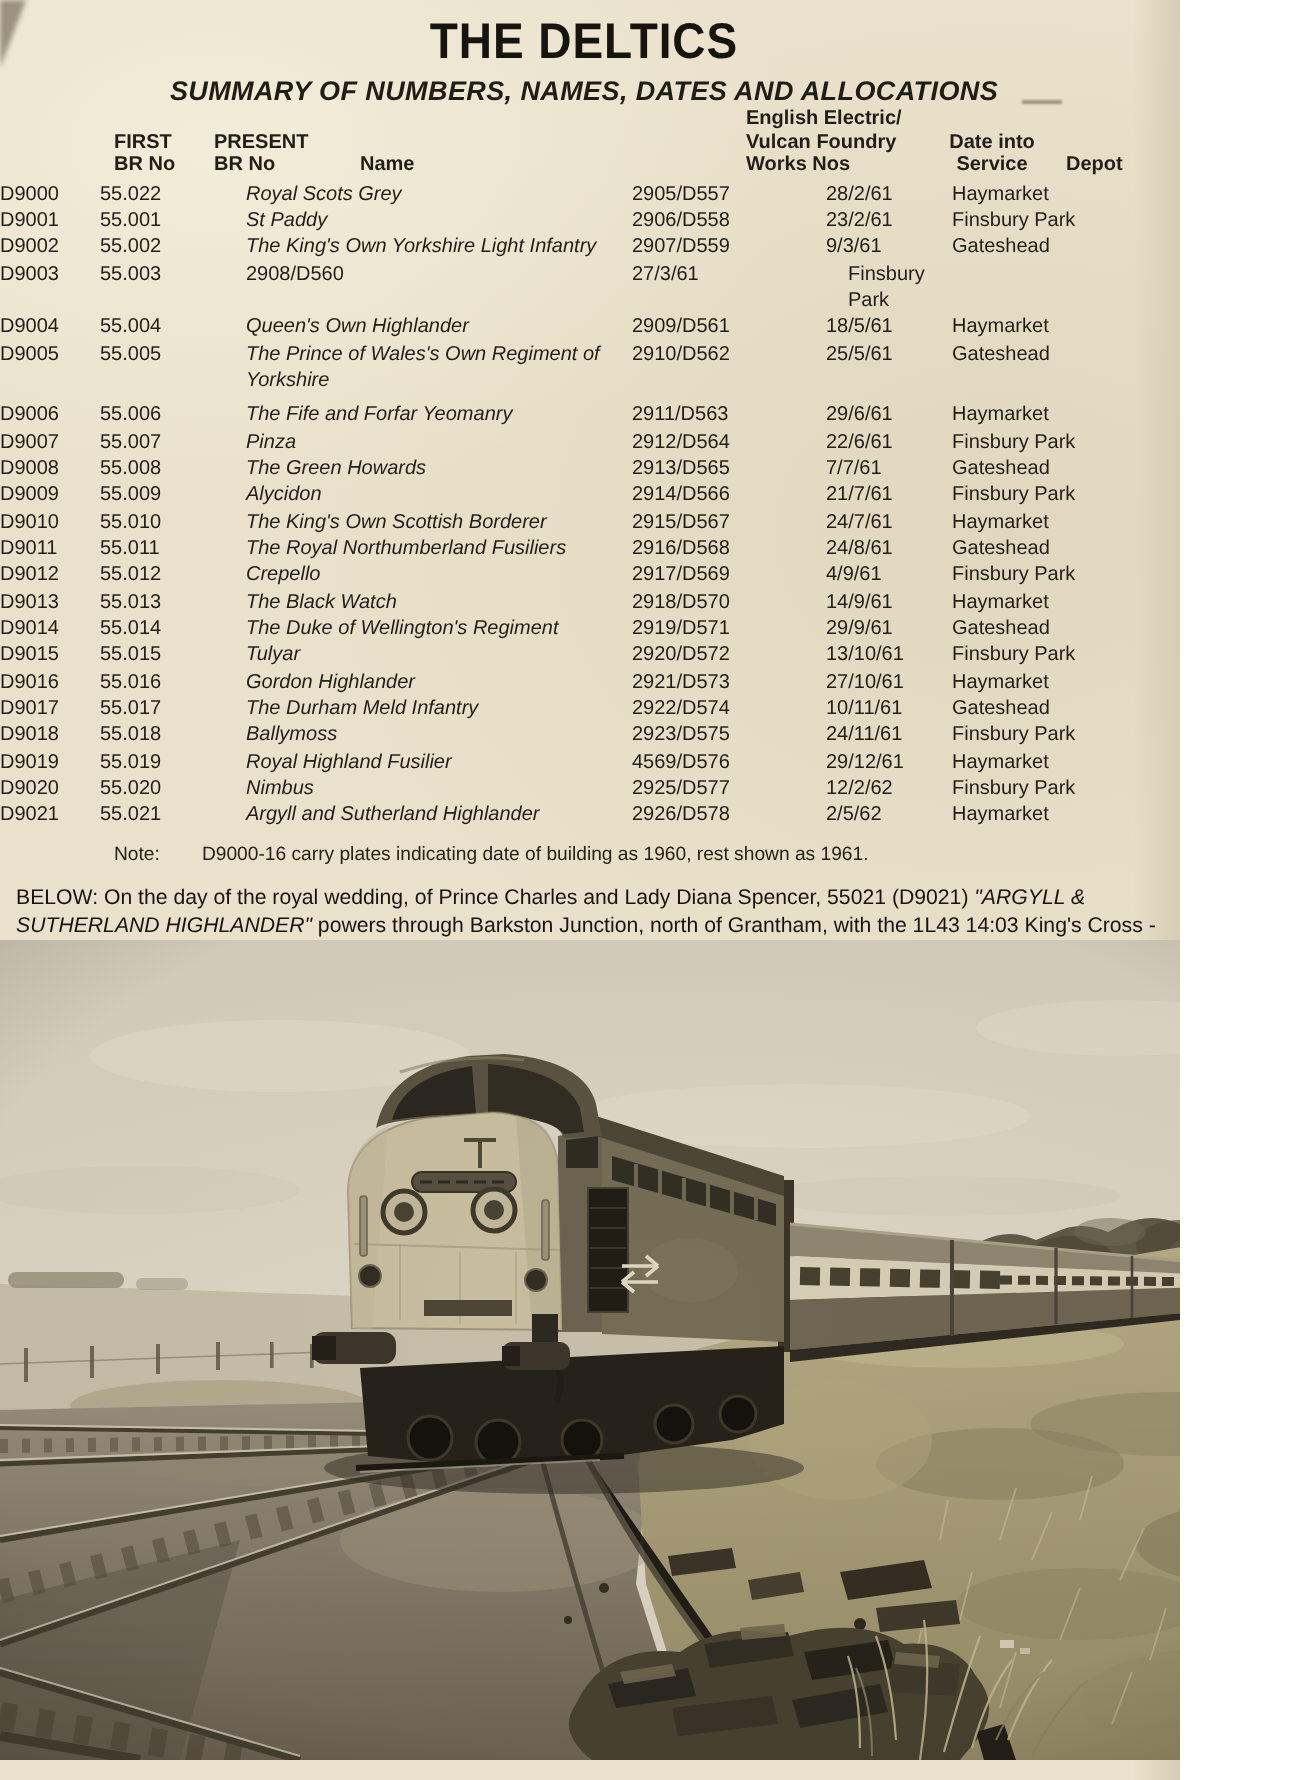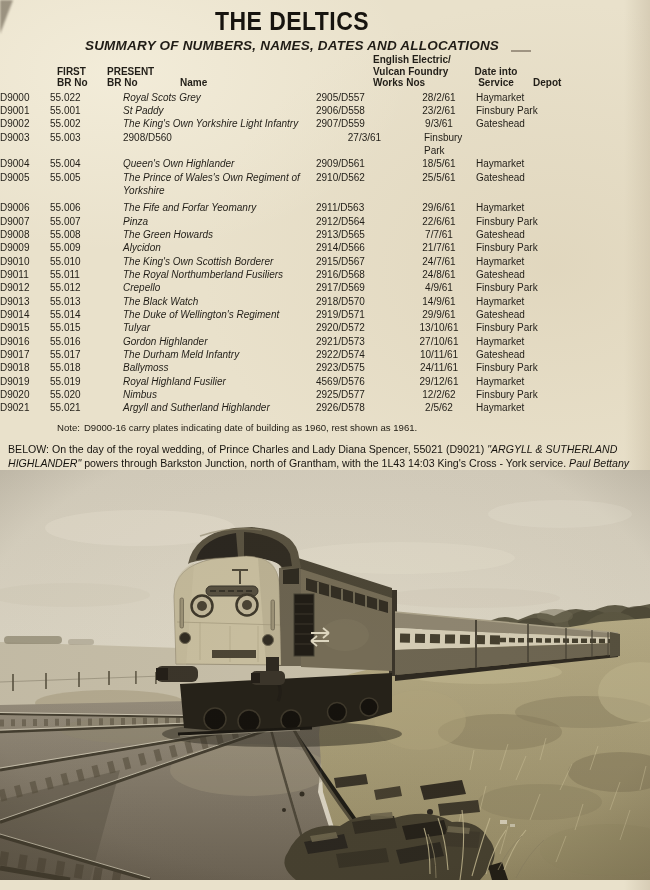--- a/index.html
+++ b/index.html
@@ -1,18 +1,18 @@
 <!DOCTYPE html>
 <html><head>
 <meta charset="utf-8">
 <style>
   html,body{margin:0;padding:0;}
   body{width:650px;height:890px;font-family:"Liberation Sans",sans-serif;}
   .page{
-    position:relative;width:650px;height:890px;overflow:hidden;
+    position:relative;width:590px;height:890px;overflow:hidden;
     color:#211e18;
     background:
       radial-gradient(ellipse 420px 260px at 18% 8%, rgba(250,245,228,.55) 0%, rgba(250,245,228,0) 70%),
       radial-gradient(ellipse 500px 380px at 85% 30%, rgba(215,203,175,.45) 0%, rgba(215,203,175,0) 70%),
       linear-gradient(90deg, rgba(120,100,70,0) 96%, rgba(120,100,70,.16) 100%),
       #e9e1cb;
   }
   .corner-mark{
     position:absolute;top:0;left:0;width:0;height:0;
     border-top:34px solid rgba(72,62,46,.5);
@@ -37,26 +37,26 @@
     padding-left:57px;margin-top:1px;align-items:end;
     font-weight:bold;font-size:10px;line-height:11.5px;
   }
   .th{white-space:pre-line;}
   .th.c5{text-align:center;}
   .th.c6{padding-left:11px;}
   .tbody{padding:0;margin-top:2px;font-size:10px;}
   .tr{line-height:13.35px;}
   .tbody div.tr:nth-of-type(7){margin-top:4px;}
   .td.c3{font-style:italic;padding-right:10px;}
-  .td.c5{text-align:center;}
+  .td.c5{text-align:left;}
   .td.c6{padding-left:11px;}
   .note{
     margin:7px 0 0 57px;font-size:9.6px;color:#262219;
   }
-  .note .note-label{padding-right:4px;}
+  .note .note-label{padding-right:21px;}
   .caption{
     margin:9px 8px 0 8px;font-size:10.6px;line-height:14.6px;color:#17140f;
   }
   .caption em{font-style:italic;}
   .photo{
     position:absolute;left:0;top:470px;width:650px;height:410px;margin:0;
     background:#d8d1c0;
   }
   .photo svg{display:block;}
 </style>

